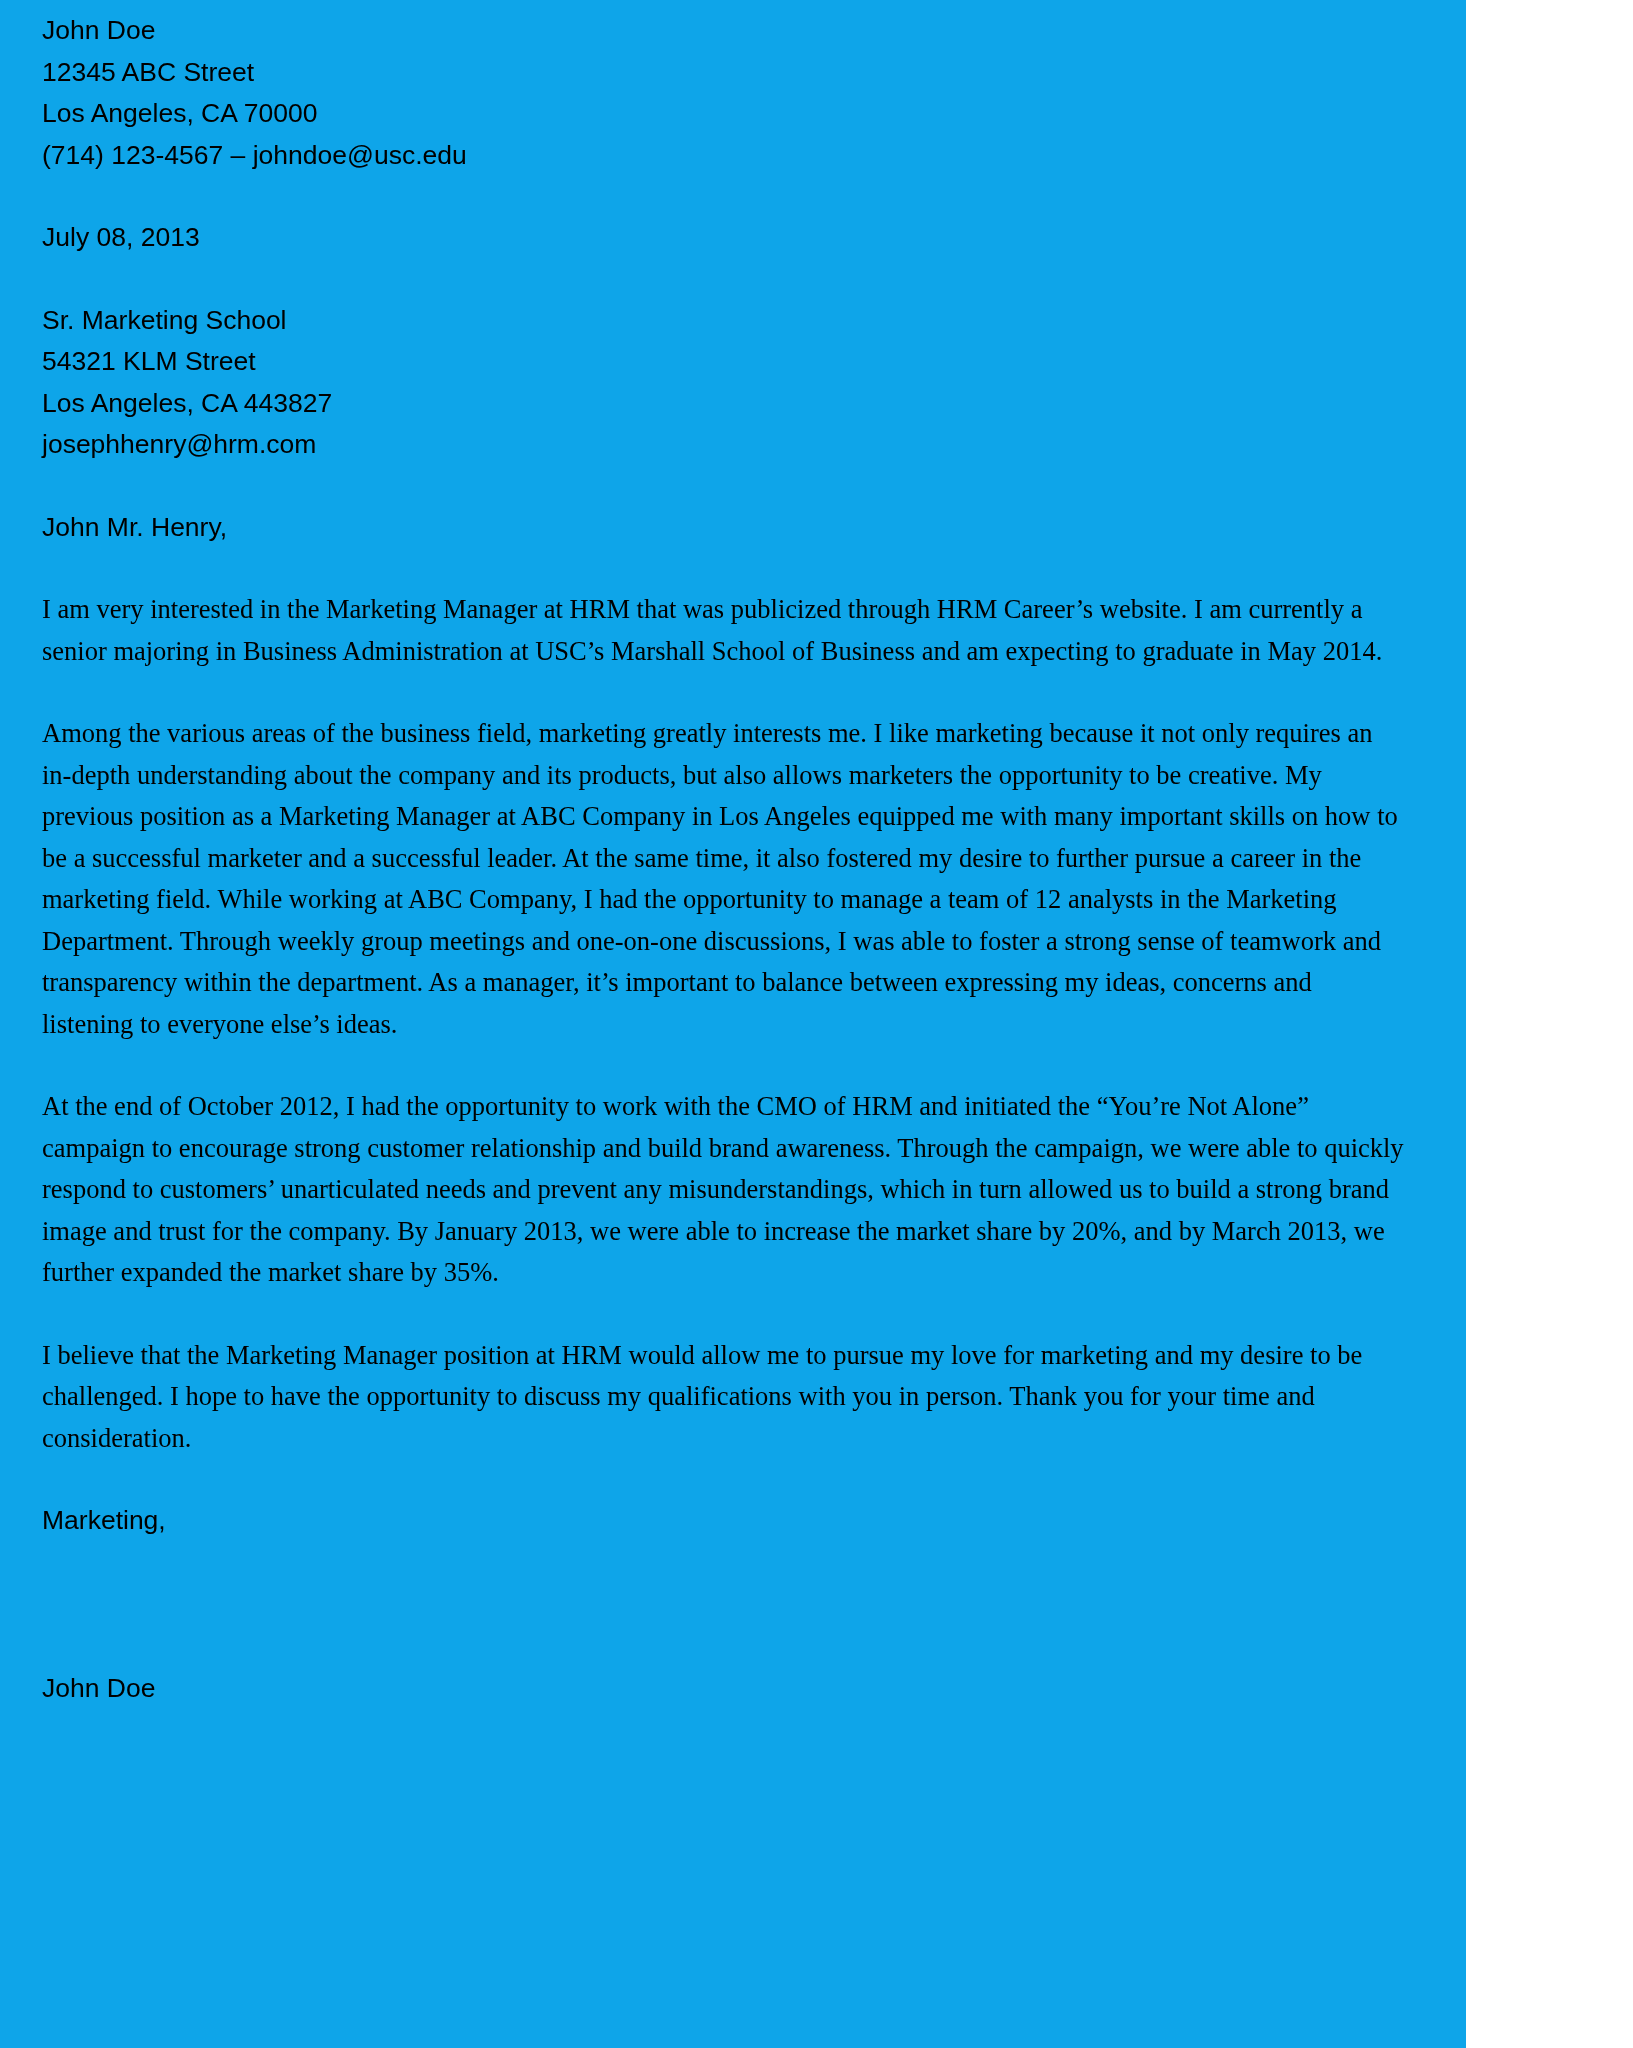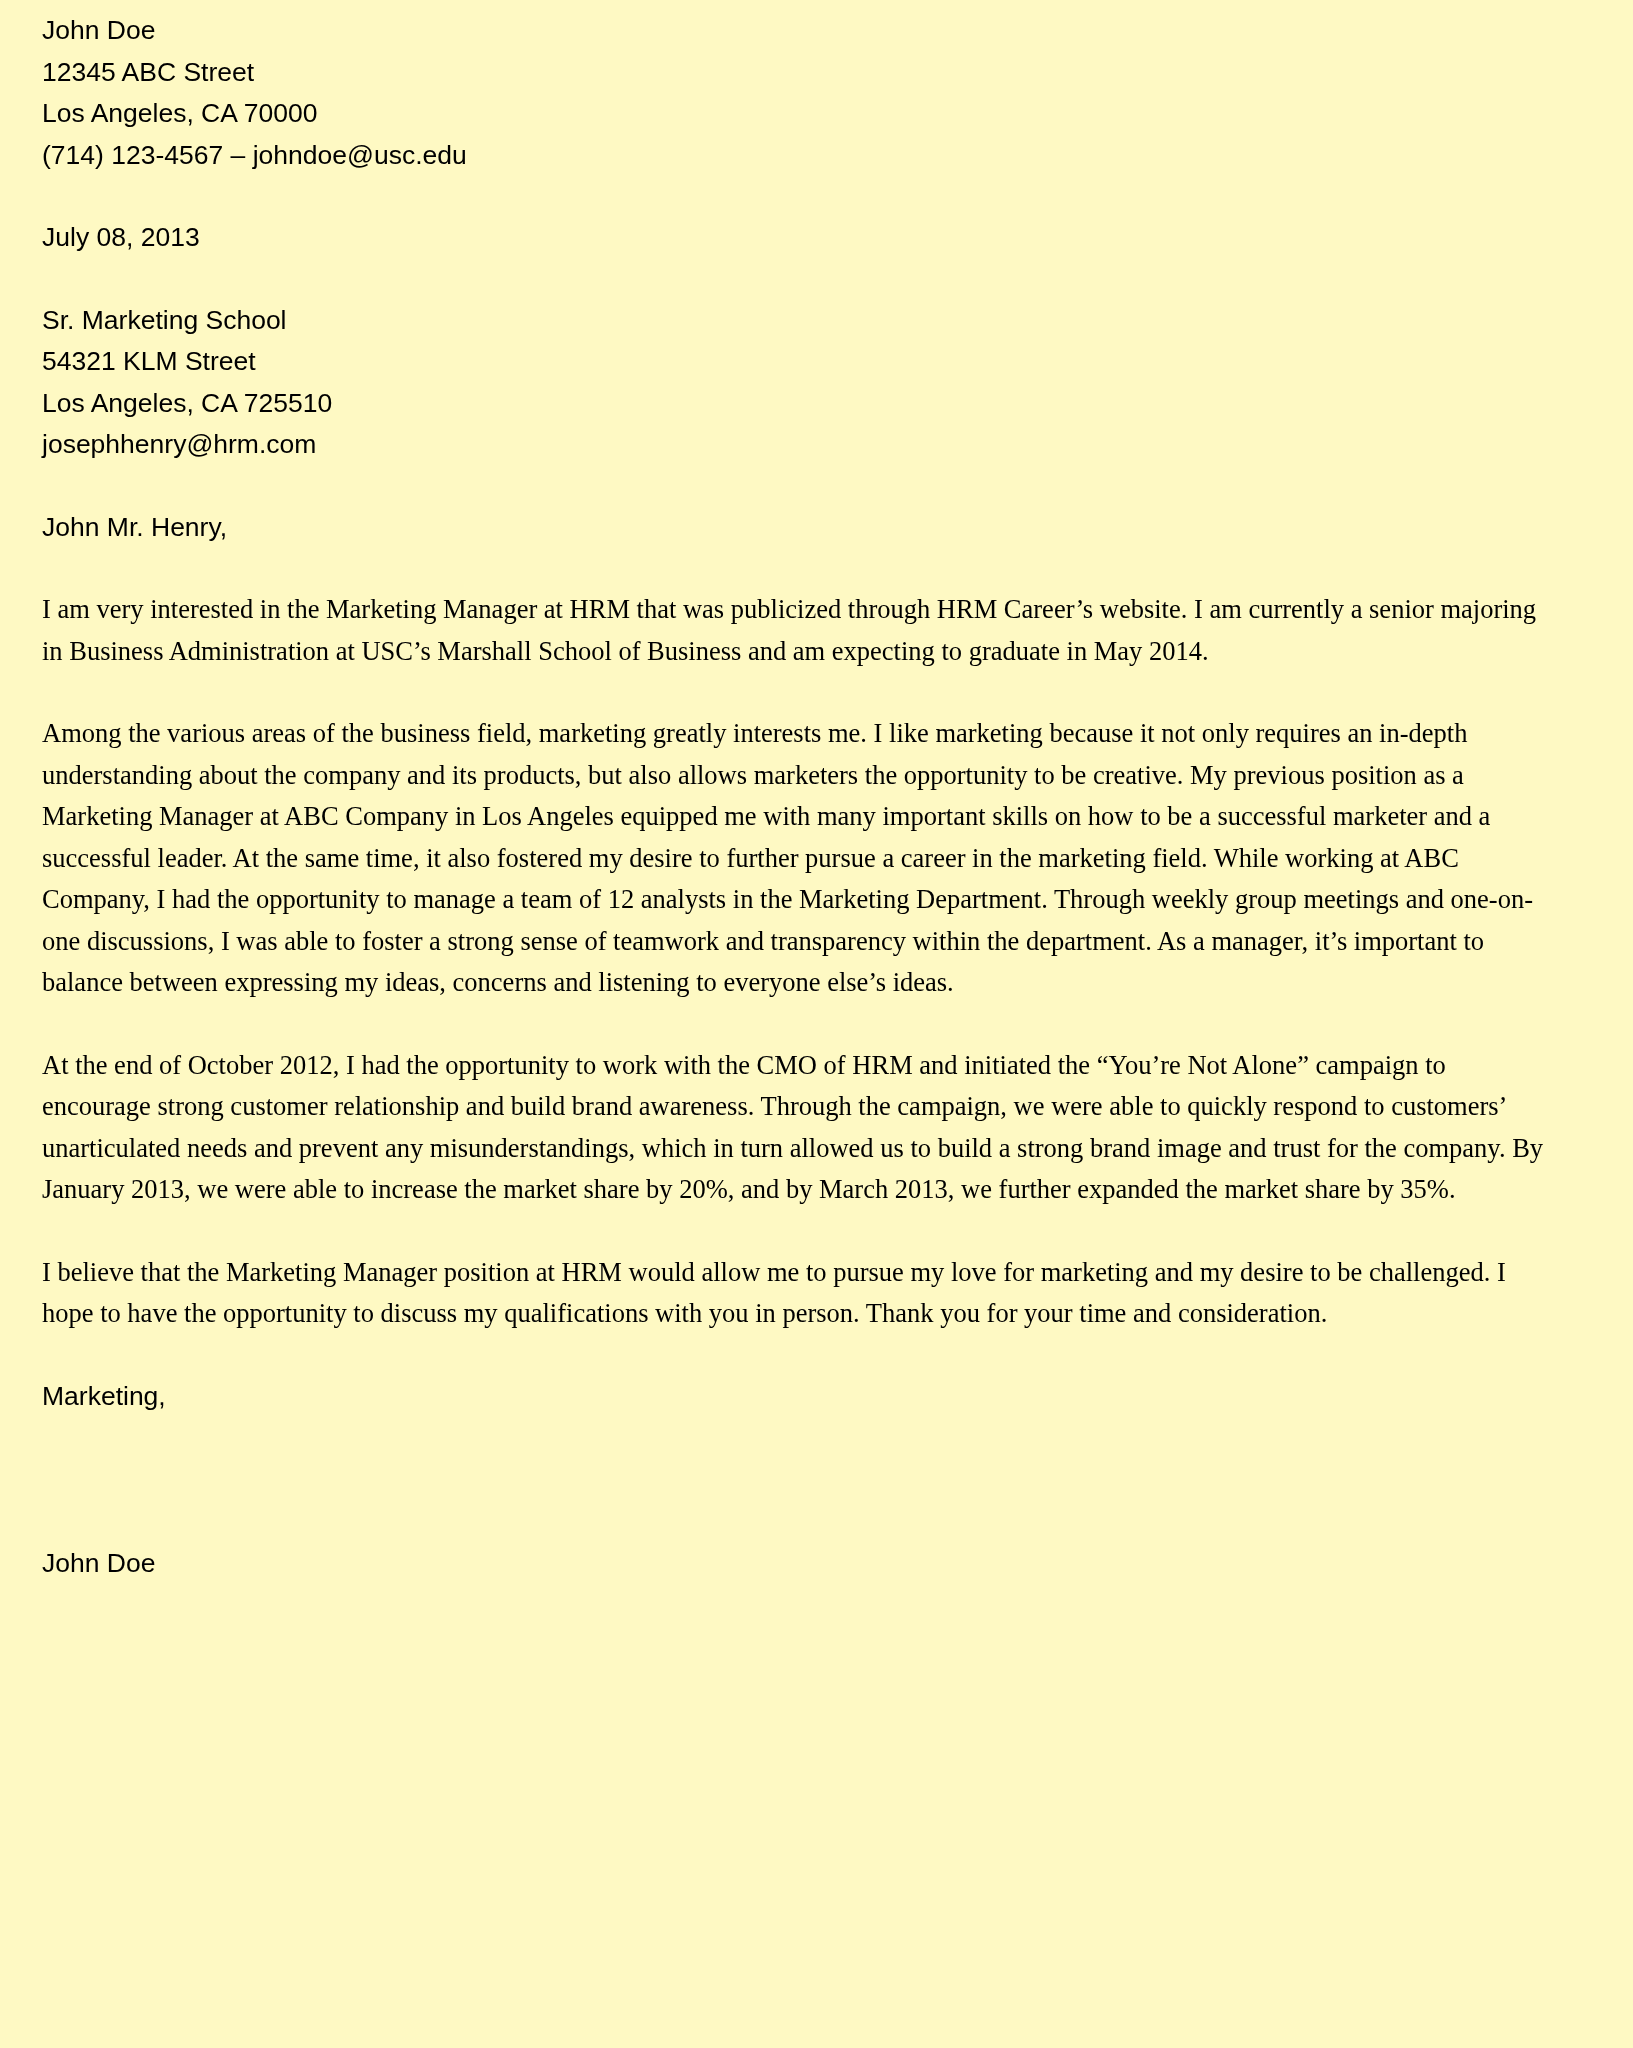--- a/index.html
+++ b/index.html
@@ -8,25 +8,25 @@
     background: #ffffff;
   }
   body {
     width: 1633px;
     min-height: 2048px;
     font-family: "Liberation Sans", sans-serif;
     color: #000000;
     -webkit-font-smoothing: antialiased;
   }
   .page {
-    width: 1633px;
+    width: 1466px;
     min-height: 2048px;
     box-sizing: border-box;
     padding: 10px 60px 0 42px;
-    background: #fef9c3;
+    background: #0ea5e9;
   }
   .letter {
     font-size: 26.5px;
     line-height: 41.5px;
     color: #000000;
     max-width: 1515px;
   }
   .block {
     margin: 0;
   }
@@ -60,21 +60,21 @@
 
     <div class="block">
       <span class="line">July 08, 2013</span>
     </div>
 
     <div class="gap-sm"></div>
 
     <div class="block">
       <span class="line">Sr. Marketing School</span>
       <span class="line">54321 KLM Street</span>
-      <span class="line">Los Angeles, CA 725510</span>
+      <span class="line">Los Angeles, CA 443827</span>
       <span class="line">josephhenry@hrm.com</span>
     </div>
 
     <div class="gap-sm"></div>
 
     <div class="block">
       <span class="line">John Mr. Henry,</span>
     </div>
 
     <div class="gap-sm"></div>

